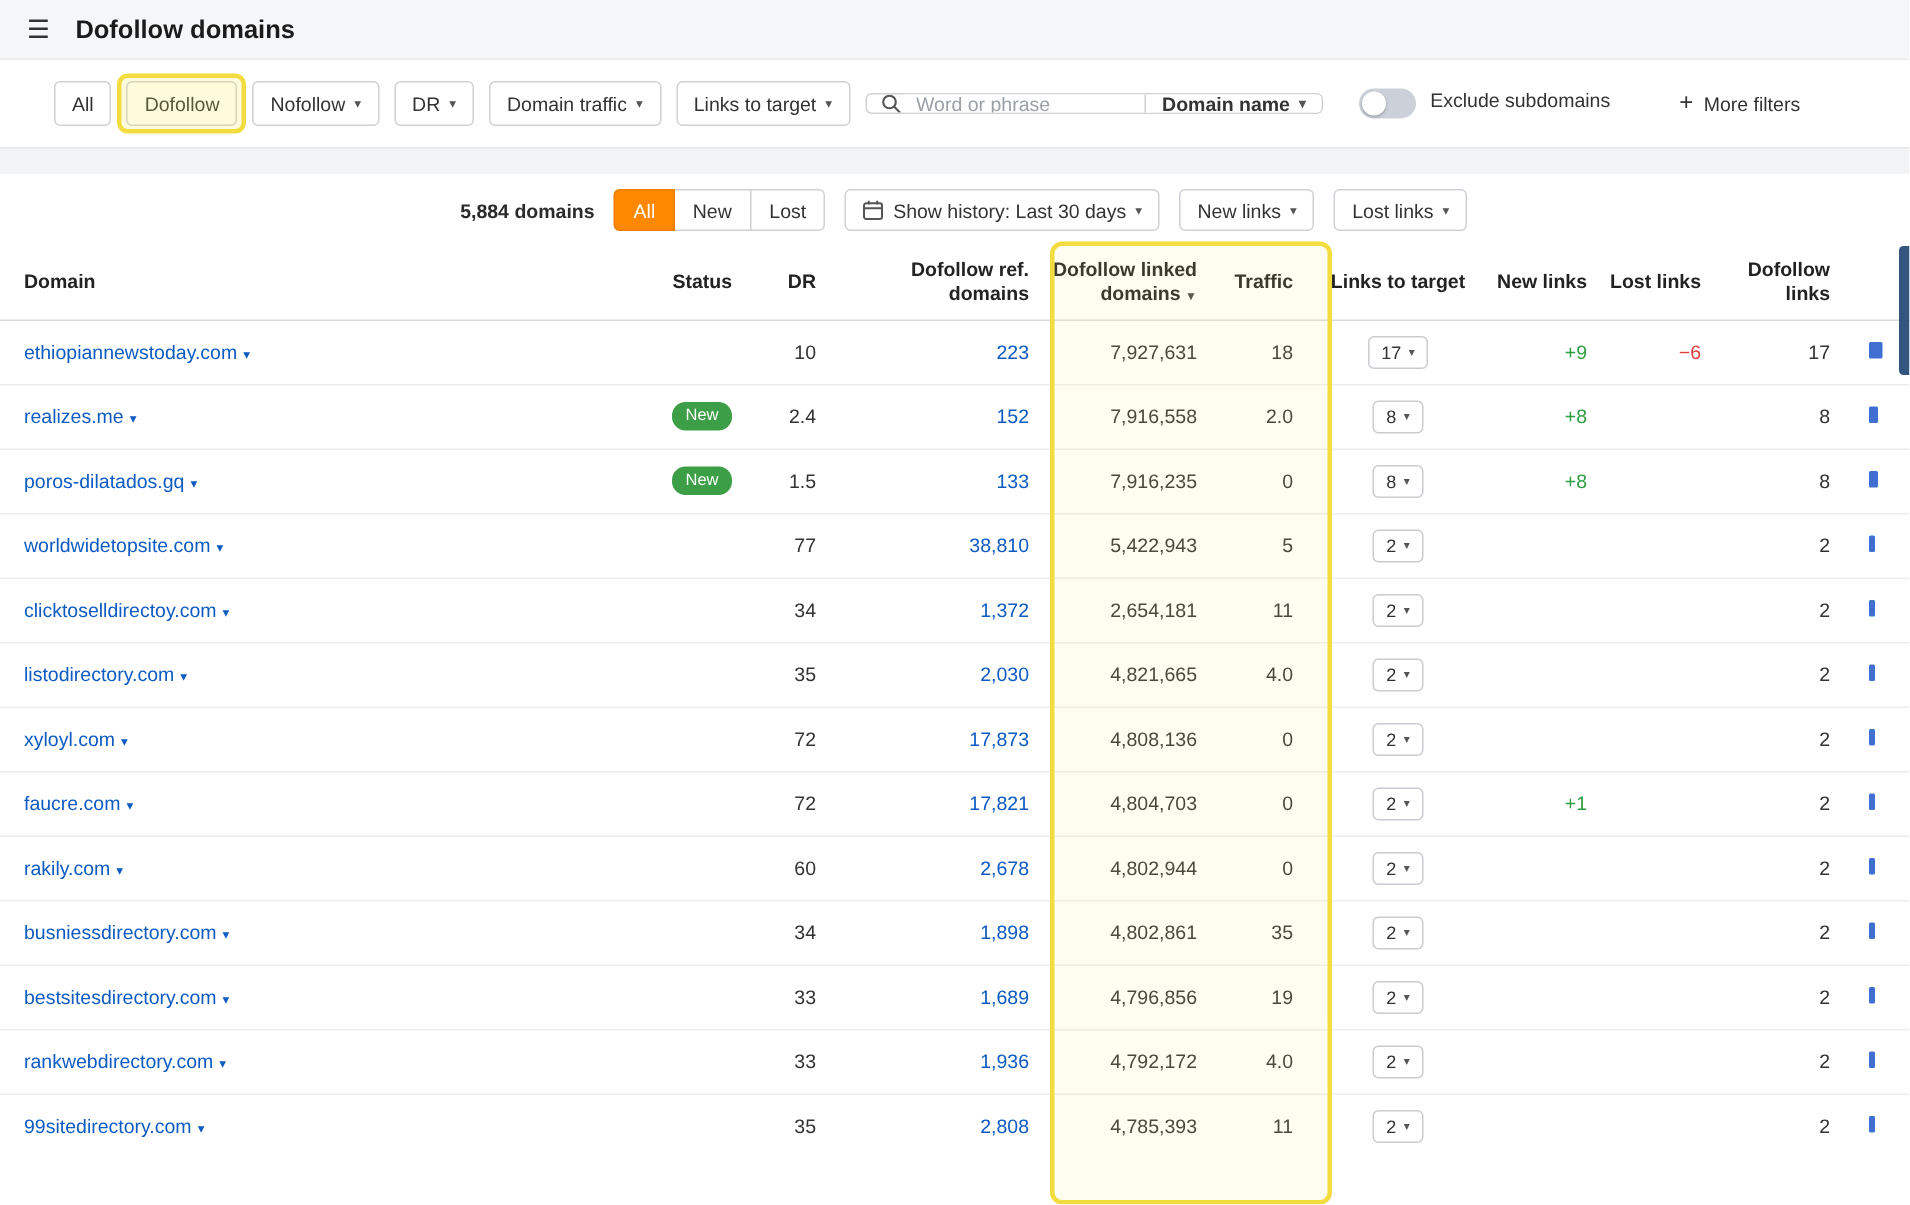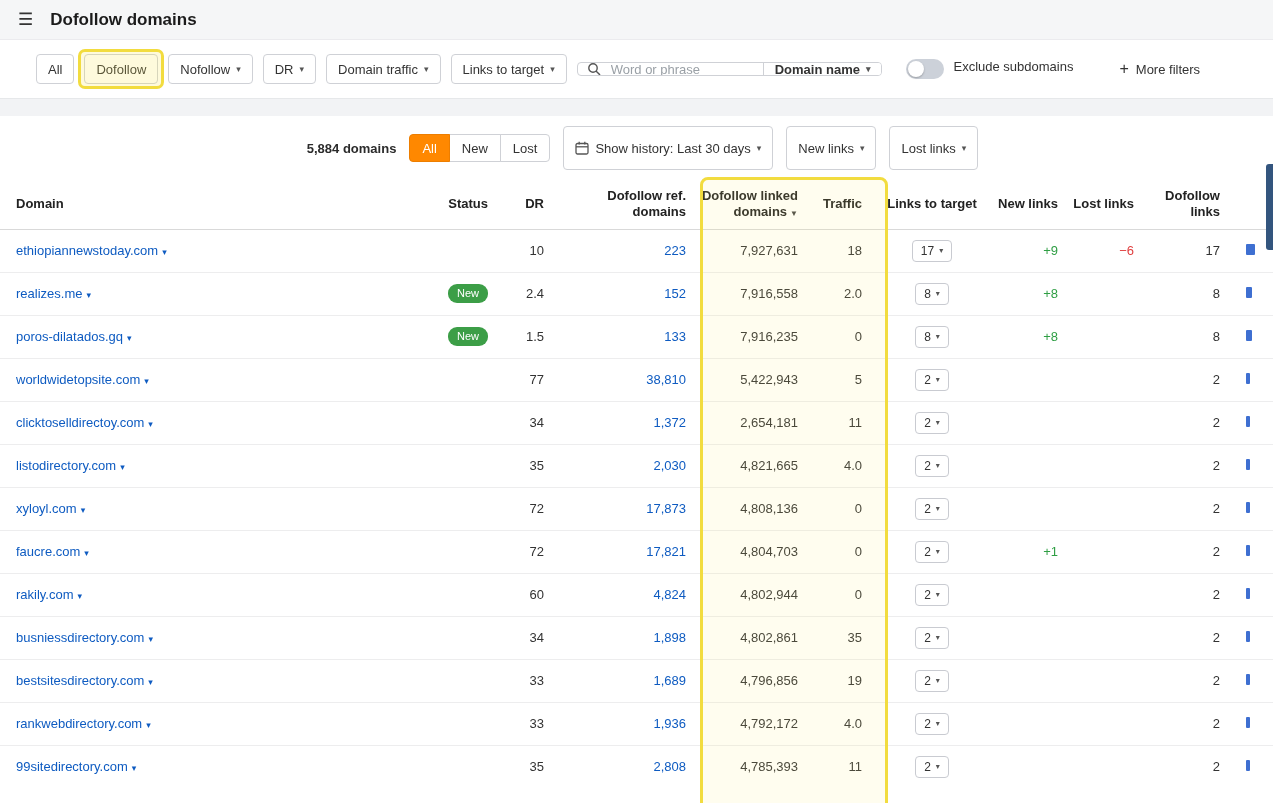--- a/index.html
+++ b/index.html
@@ -78,21 +78,21 @@
   }
   .count { font-weight:bold; color:#2b2b2b; }
   .segmented { display:inline-flex; }
   .seg {
     background:#fff; border:1px solid #cfd1d6; height:28px; padding:0 12px;
     font-size:13px; color:#333; cursor:pointer; margin-left:-1px; font-family:inherit;
   }
   .seg:first-child { border-radius:4px 0 0 4px; margin-left:0; }
   .seg:last-child { border-radius:0 4px 4px 0; }
   .seg.active { background:#ff8800; border-color:#ed7e00; color:#fff; position:relative; z-index:1; }
-  .toolbar .btn { height:44px; }
+  .toolbar .btn { height:28px; }
 
   
   .table-wrap { position:relative; min-height:641px; }
   table { border-collapse:collapse; table-layout:fixed; width:1273px; }
   th {
     font-weight:bold; color:#222; font-size:13px; text-align:right;
     padding:8px 14px 8px 0; vertical-align:middle; border-bottom:1px solid #d9d9d9;
     white-space:pre-line; line-height:1.25;
   }
   th.al, td.al { text-align:left; padding-left:16px; padding-right:8px; }
@@ -433,21 +433,21 @@
     <td></td>
     <td>2</td>
     <td class="bar-cell"><span class="mini-bar" style="width: 4px;"></span></td>
   </tr>
             <tr>
     <td class="al">
       <a class="domain-link"><span>rakily.com</span><span class="caret blue">▾</span></a>
     </td>
     <td></td>
     <td>60</td>
-    <td><a class="num-link">4,824</a></td>
+    <td><a class="num-link">2,678</a></td>
     <td>4,802,944</td>
     <td>0</td>
     <td class="ac">
       <button class="mini-dd">
                   <span>2</span>
                   <span class="caret">▾</span>
                 </button>
     </td>
     <td></td>
     <td></td>

